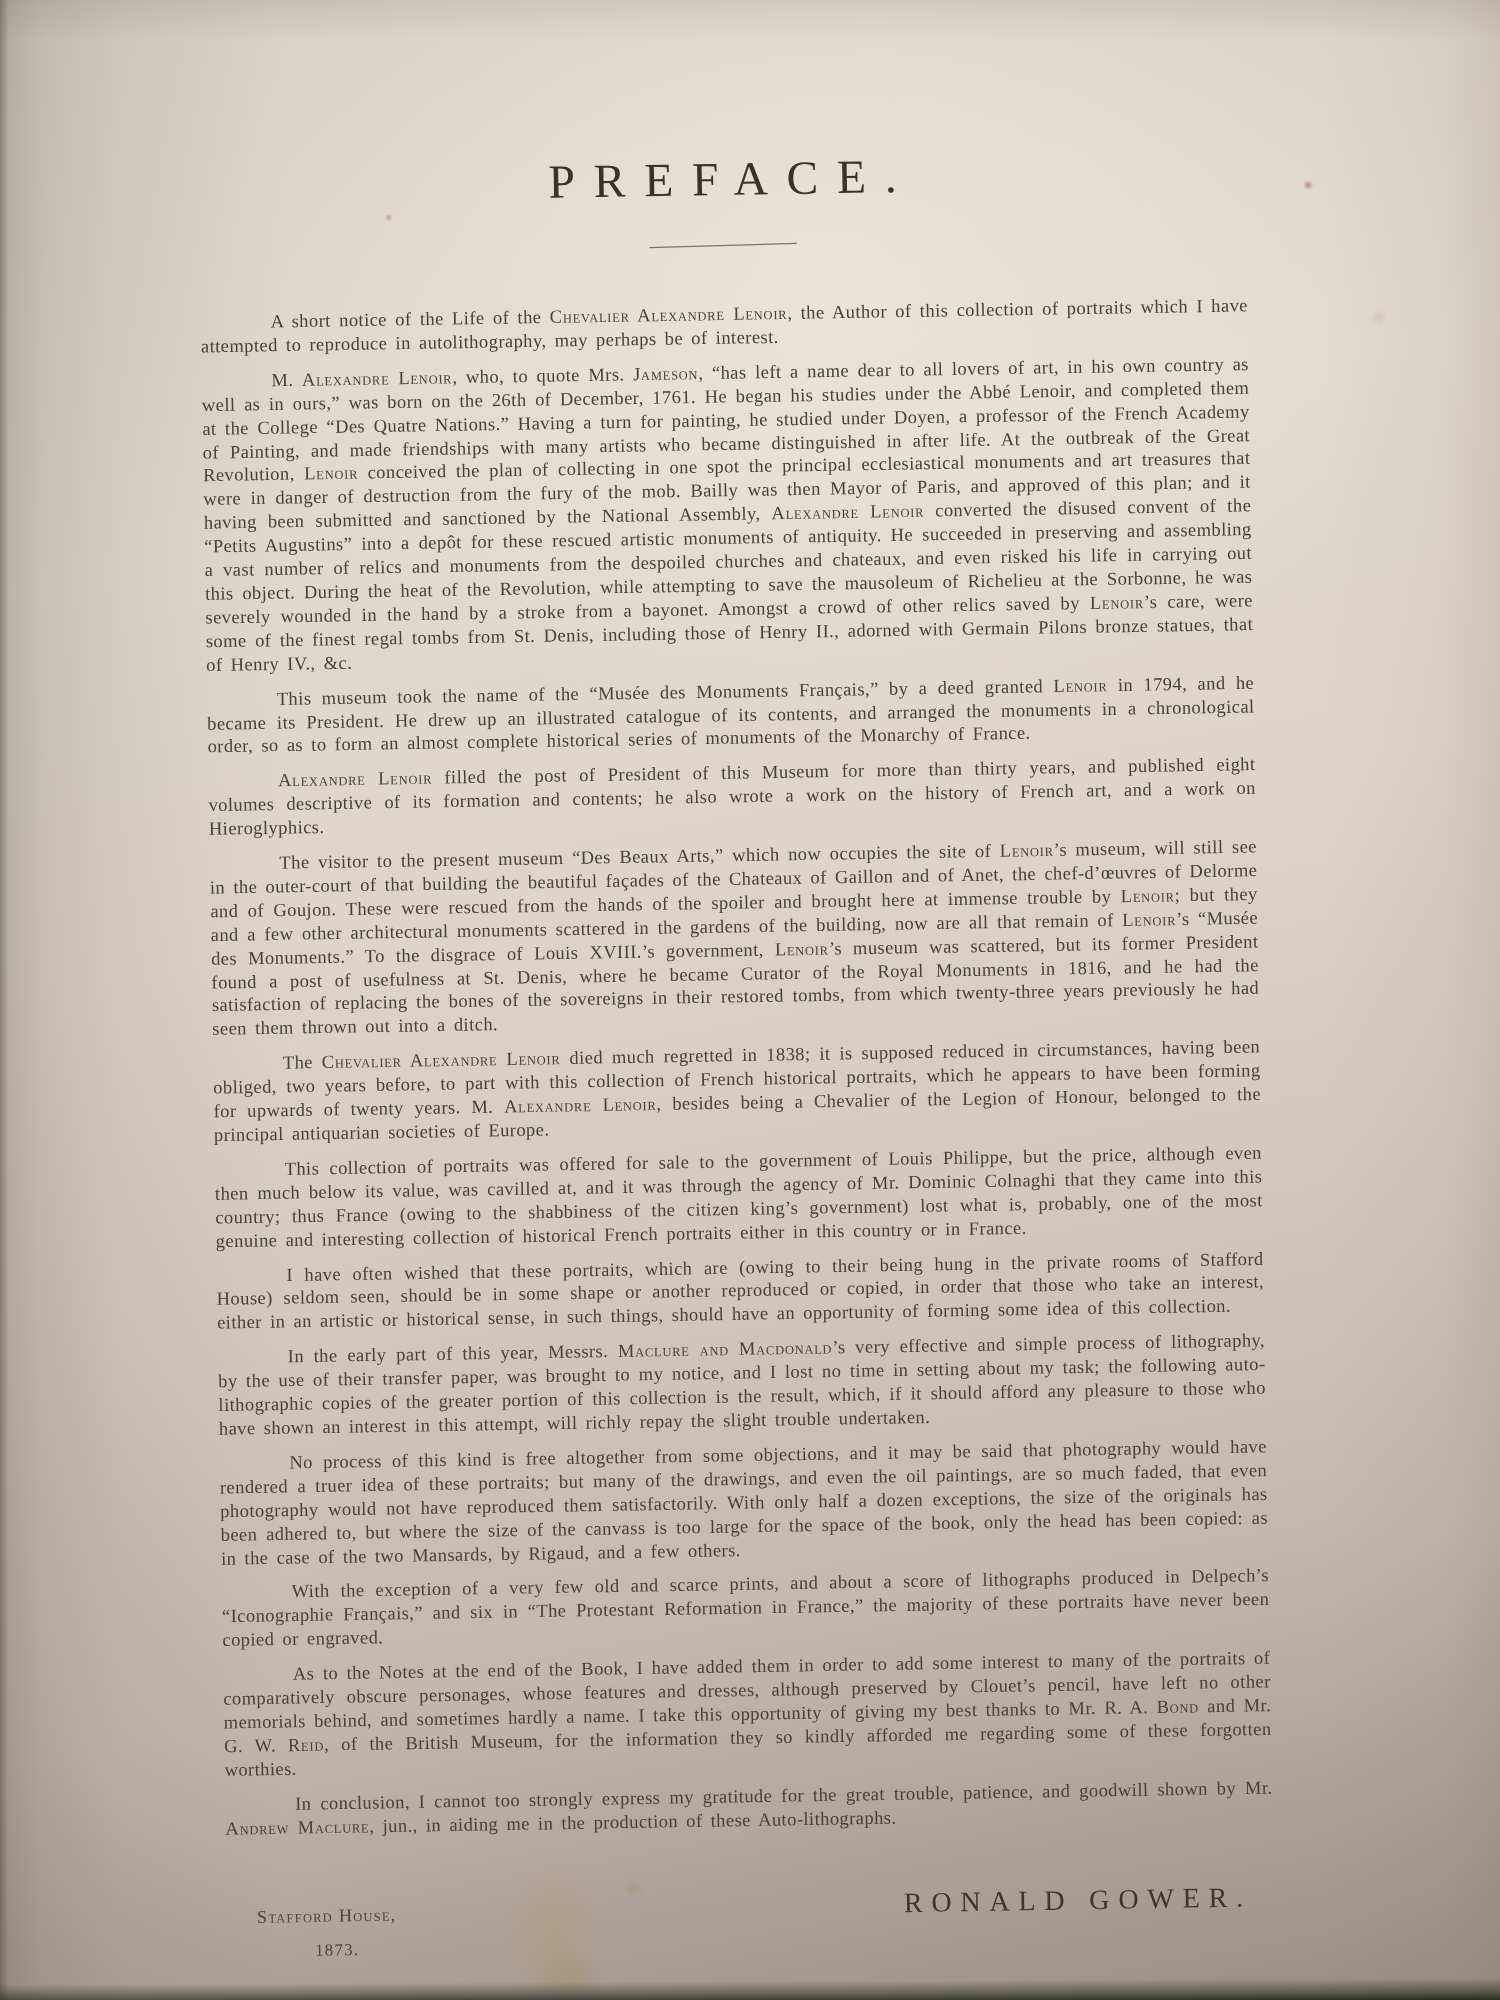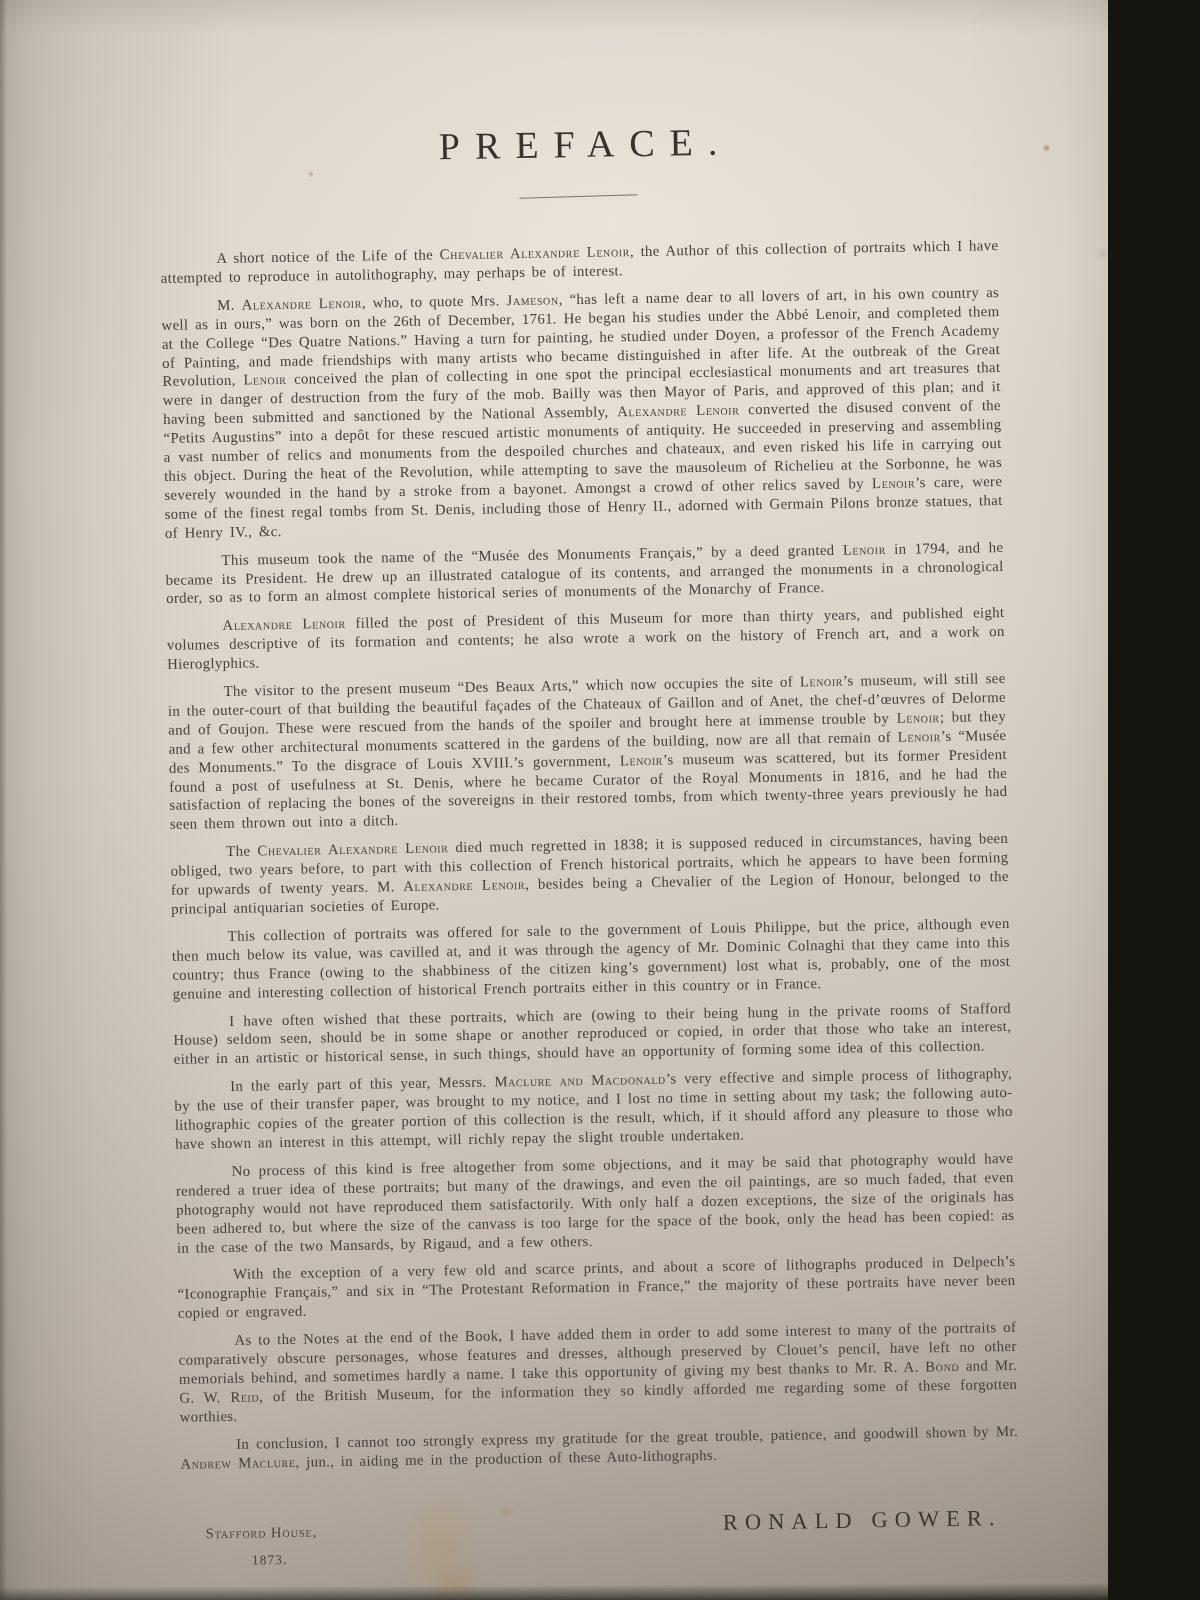--- a/index.html
+++ b/index.html
@@ -2,21 +2,21 @@
 <html><head>
 <meta charset="utf-8">
 <style>
   html, body {
     margin: 0;
     padding: 0;
     background: #15150f;
   }
   .page {
     position: relative;
-    width: 1108px;
+    width: 1200px;
     height: 1600px;
     overflow: hidden;
     background:
       radial-gradient(ellipse 720px 520px at 55% 14%, rgba(248,243,234,0.45), rgba(248,243,234,0) 70%),
       linear-gradient(90deg, rgba(52,45,37,0.50) 0px, rgba(52,45,37,0.22) 7px, rgba(80,72,60,0.17) 34px, rgba(92,84,70,0.09) 95px, rgba(0,0,0,0) 230px),
       linear-gradient(270deg, rgba(118,106,90,0.16) 0px, rgba(118,106,90,0.06) 45px, rgba(0,0,0,0) 140px),
       linear-gradient(180deg, rgba(96,88,76,0.14) 0px, rgba(0,0,0,0) 34px),
       linear-gradient(170deg, #d8d1c6 0%, #e0d9ce 26%, #ddd5ca 44%, #d3cabf 60%, #c2b8ad 78%, #ab a196 90%, #978d82 100%);
     background:
       radial-gradient(ellipse 720px 520px at 55% 14%, rgba(248,243,234,0.45), rgba(248,243,234,0) 70%),

